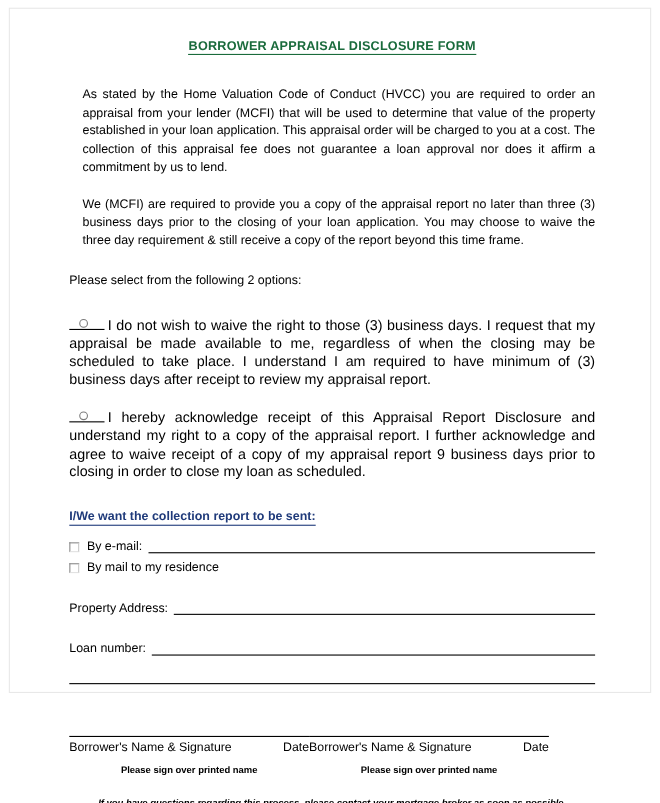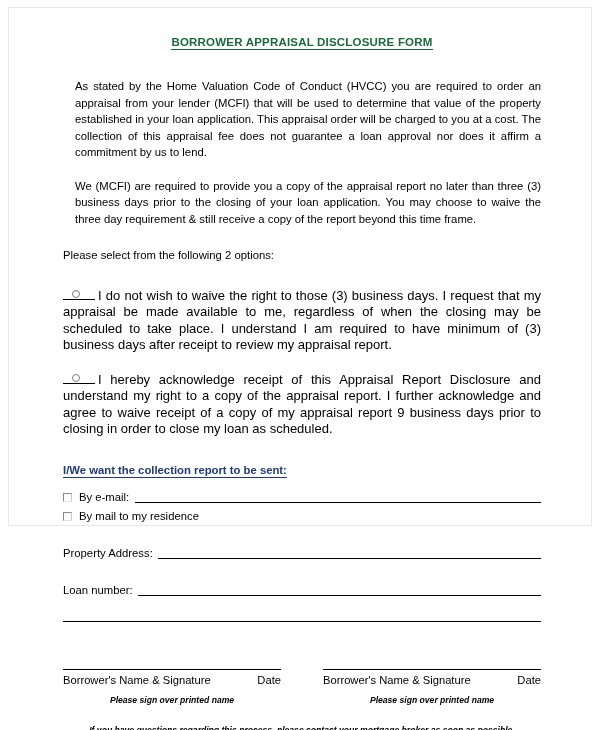--- a/index.html
+++ b/index.html
@@ -13,21 +13,21 @@
     font-family: "Liberation Sans", sans-serif;
     color: #000000;
     overflow: hidden;
   }
 
   .page {
     position: absolute;
     left: 8px;
     top: 7px;
     width: 584px;
-    height: 519px;
+    height: 623px;
     background: #ffffff;
     border: 1px solid #e8e8e8;
     box-sizing: border-box;
   }
 
   .content {
     position: absolute;
     left: 54px;
     top: 28px;
     width: 478px;
@@ -159,39 +159,37 @@
     margin: 22px 0 0 0;
     border-bottom: 1.3px solid #000000;
     height: 1px;
     width: 100%;
   }
 
   
   .sig-block {
     margin-top: 46px;
     display: flex;
-    justify-content: space-between;
-    gap: 21px;
+    justify-content: flex-start;
   }
   .sig-col { width: 218px; }
   .sig-rule {
     border-bottom: 1.2px solid #000000;
     height: 1px;
     width: 100%;
   }
   .sig-labels {
     display: flex;
     justify-content: space-between;
     font-size: 11.2px;
     margin-top: 4px;
   }
   .sig-caption {
     text-align: center;
     font-size: 8.6px;
-    font-style: italic;
     font-weight: bold;
     margin-top: 9px;
   }
 
   .footer-note {
     text-align: center;
     font-size: 8.6px;
     font-style: italic;
     font-weight: bold;
     margin-top: 20px;

